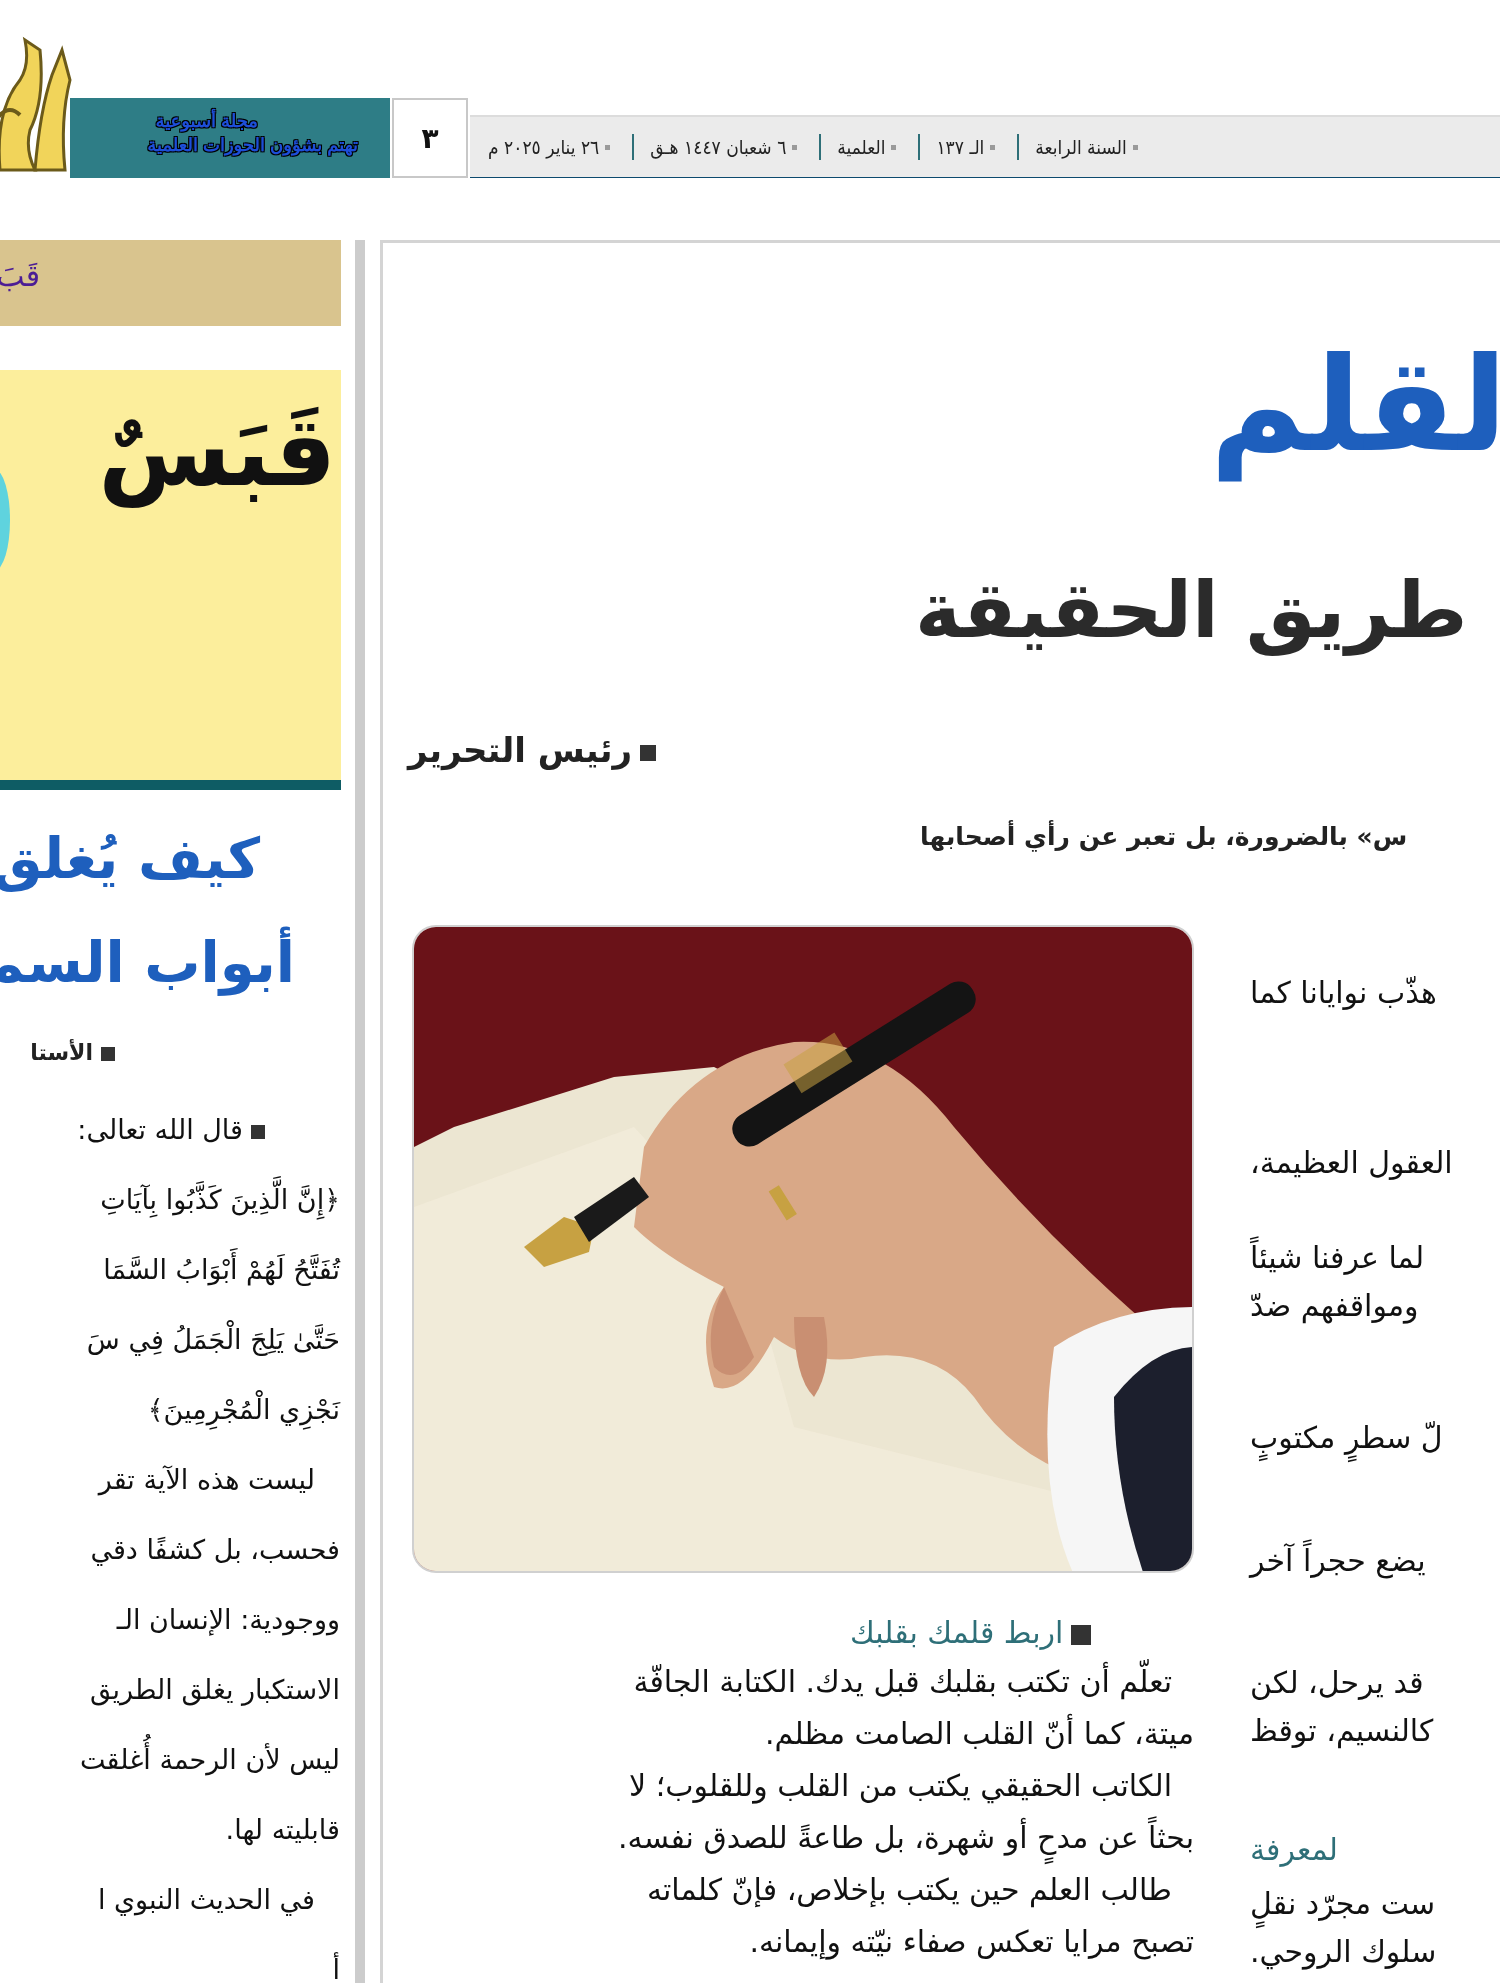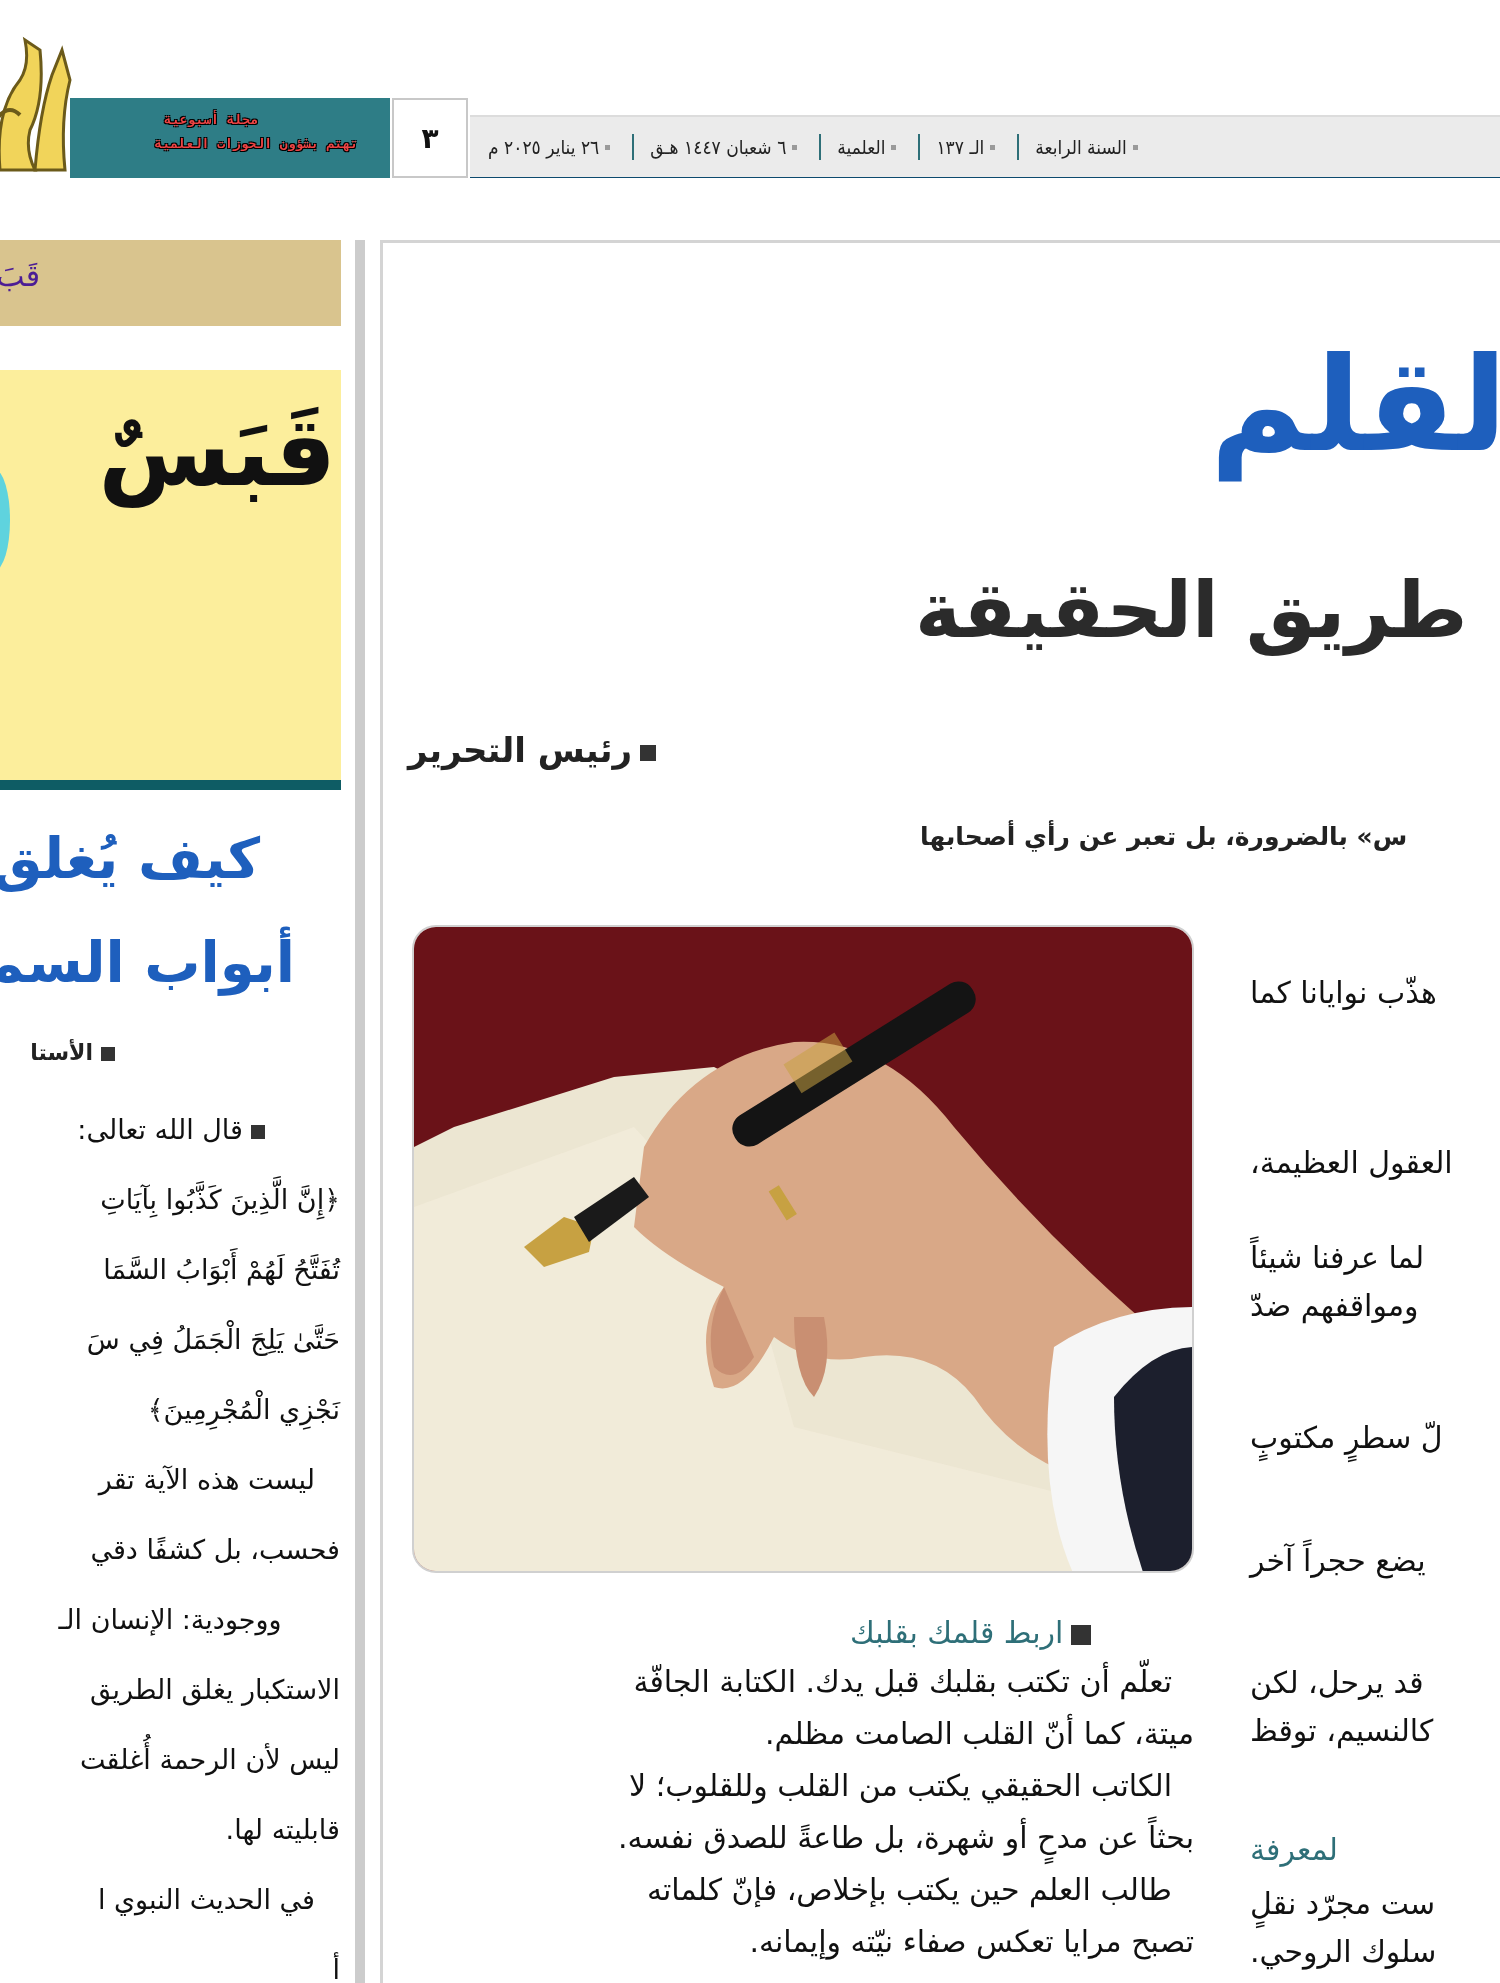--- a/index.html
+++ b/index.html
@@ -4,21 +4,21 @@
 <style>
   * { box-sizing: border-box; margin: 0; padding: 0; }
   html, body { width: 1500px; height: 1983px; overflow: hidden; background: #ffffff; }
   body { position: relative; font-family: "DejaVu Sans", sans-serif; color: #111; }
   .rtl { direction: rtl; unicode-bidi: embed; }
   .abs { position: absolute; }
 
   
   .logo { left: -10px; top: 20px; width: 95px; height: 160px; }
   .teal-band { left: 70px; top: 98px; width: 320px; height: 80px; background: #2e7d86; }
-  .tag-line { color: #ef4444; font-family: Liberation Mono, monospace; font-weight: bold; font-size: 13px; line-height: 22px;
+  .tag-line { color: #1d4ed8; font-family: Liberation Sans, sans-serif; font-weight: bold; font-size: 18px; line-height: 22px;
               text-shadow: 1px 1px 0 #000, -1px -1px 0 #000, 1px -1px 0 #000, -1px 1px 0 #000; white-space: nowrap; }
   .tag-1 { left: 88px; top: 110px; width: 170px; text-align: right; }
   .tag-2 { left: 88px; top: 134px; width: 270px; text-align: right; }
   .page-num-box { left: 392px; top: 98px; width: 76px; height: 80px; background: #fff; border: 2px solid #c8c8c8;
                   display: flex; align-items: center; justify-content: center; font-weight: bold; font-size: 28px; color: #111; }
   .info-bar { left: 470px; top: 115px; width: 1030px; height: 63px; background: #ebebeb;
               border-top: 2px solid #dcdcdc; border-bottom: 1px solid #0c4a6e;
               display: flex; align-items: center; justify-content: flex-start; padding-left: 18px; }
   .info-item { display: flex; align-items: center; font-family: "DejaVu Sans Condensed", "DejaVu Sans", sans-serif; font-size: 19px; color: #222; white-space: nowrap; }
   .info-dot { width: 5px; height: 5px; background: #9a9a9a; margin: 0 6px; display: inline-block; }
@@ -110,21 +110,21 @@
 <div class="abs left-title lt-2 rtl">أبواب السم</div>
 <div class="abs left-author rtl"><span class="sq"></span><span>الأستا</span></div>
 
 <div class="abs left-body rtl" style="top:1110px; width:265px;"><span class="sq"></span><span>قال الله تعالى:</span></div>
 <div class="abs left-body rtl" style="top:1180px;">﴿إِنَّ الَّذِينَ كَذَّبُوا بِآيَاتِ</div>
 <div class="abs left-body rtl" style="top:1250px;text-align:right;">تُفَتَّحُ لَهُمْ أَبْوَابُ السَّمَا</div>
 <div class="abs left-body rtl" style="top:1320px;">حَتَّىٰ يَلِجَ الْجَمَلُ فِي سَ</div>
 <div class="abs left-body rtl" style="top:1390px;">نَجْزِي الْمُجْرِمِينَ﴾</div>
 <div class="abs left-body rtl" style="top:1460px; width:315px;">ليست هذه الآية تقر</div>
 <div class="abs left-body rtl" style="top:1530px;">فحسب، بل كشفًا دقي</div>
-<div class="abs left-body rtl" style="top:1600px;text-align:center;">ووجودية: الإنسان الـ</div>
+<div class="abs left-body rtl" style="top:1600px;">ووجودية: الإنسان الـ</div>
 <div class="abs left-body rtl" style="top:1670px;">الاستكبار يغلق الطريق</div>
 <div class="abs left-body rtl" style="top:1740px;">ليس لأن الرحمة أُغلقت</div>
 <div class="abs left-body rtl" style="top:1810px;">قابليته لها.</div>
 <div class="abs left-body rtl" style="top:1880px; width:315px;">في الحديث النبوي ا</div>
 <div class="abs left-body rtl" style="top:1950px;">أ</div>
 
 <div class="abs gutter-bar"></div>
 <div class="abs main-frame"></div>
 
 <div class="abs main-title rtl">القلم</div>

